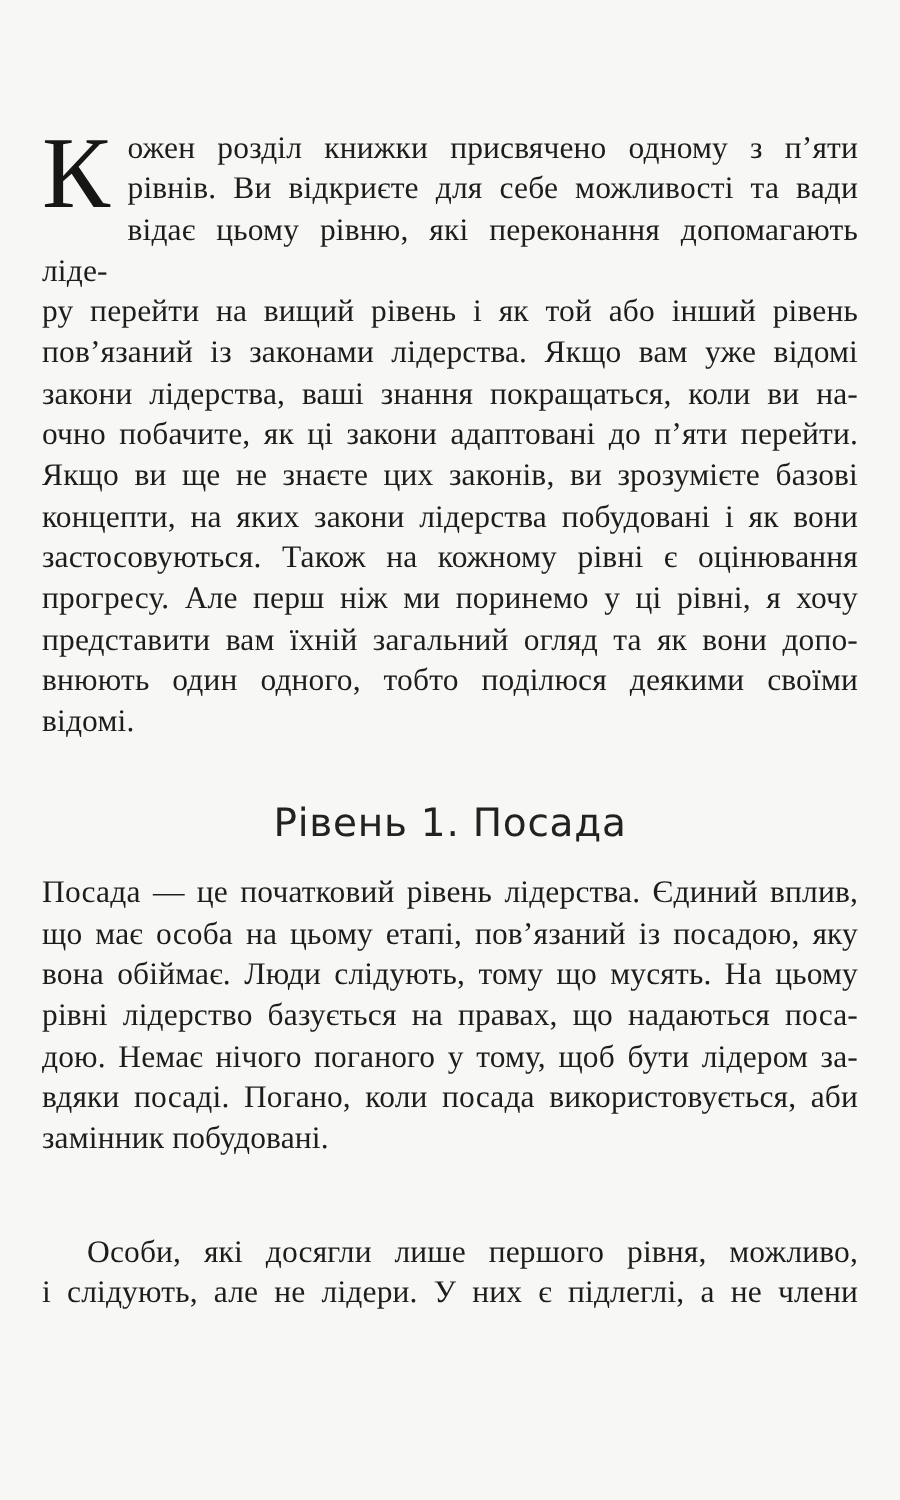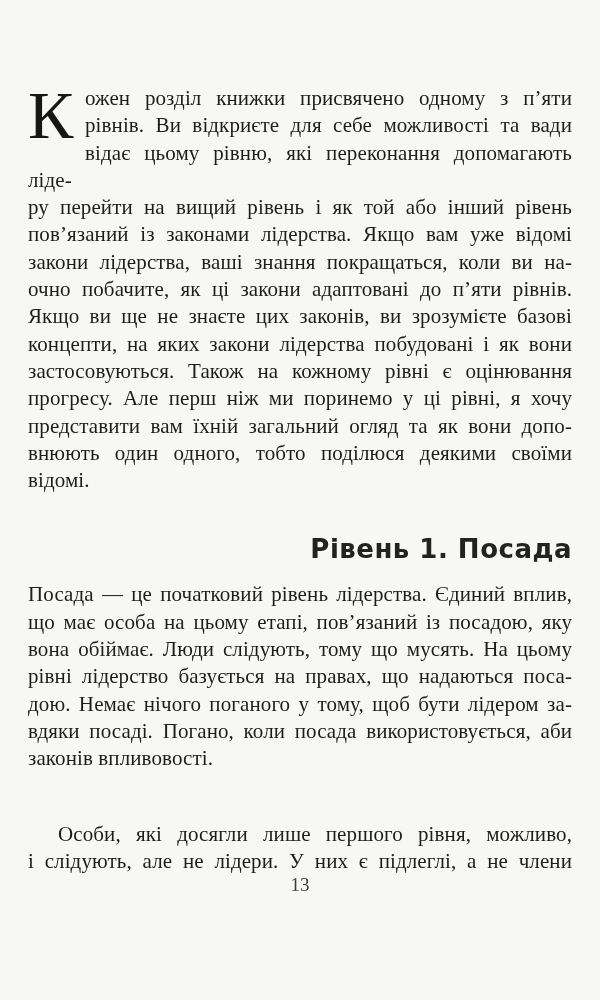--- a/index.html
+++ b/index.html
@@ -50,23 +50,23 @@
   .dropcap {
     position: absolute;
     left: 0;
     top: -4px;
     font-size: 68px;
     line-height: 1;
     color: #161614;
   }
   .chapter-heading {
     margin: 40px 0 17px 0;
-    text-align: right;
+    text-align: center;
     font-family: "DejaVu Sans", "Liberation Sans", sans-serif;
-    font-weight: bold;
+    font-weight: normal;
     font-size: 26px;
     line-height: 30px;
     letter-spacing: 0.5px;
     color: #222220;
   }
   .page-number {
     position: absolute;
     left: 0;
     right: 0;
     top: 874px;
@@ -86,44 +86,43 @@
 
     <div class="paragraph intro-paragraph">
       <span class="dropcap-spacer"></span>
       <span class="dropcap">К</span>
     <div class="line">ожен розділ книжки присвячено одному з п’яти</div>
         <div class="line">рівнів. Ви відкриєте для себе можливості та вади</div>
         <div class="line">відає цьому рівню, які переконання допомагають ліде-</div>
         <div class="line">ру перейти на вищий рівень і як той або інший рівень</div>
         <div class="line">пов’язаний із законами лідерства. Якщо вам уже відомі</div>
         <div class="line">закони лідерства, ваші знання покращаться, коли ви на-</div>
-        <div class="line">очно побачите, як ці закони адаптовані до п’яти рівнів.</div>
+        <div class="line">очно побачите, як ці закони адаптовані до п’яти перейти.</div>
         <div class="line">Якщо ви ще не знаєте цих законів, ви зрозумієте базові</div>
         <div class="line">концепти, на яких закони лідерства побудовані і як вони</div>
         <div class="line">застосовуються. Також на кожному рівні є оцінювання</div>
         <div class="line">прогресу. Але перш ніж ми поринемо у ці рівні, я хочу</div>
         <div class="line">представити вам їхній загальний огляд та як вони допо-</div>
         <div class="line">внюють один одного, тобто поділюся деякими своїми</div>
         <div class="line last">відомі.</div>
       </div>
 
     <h2 class="chapter-heading">Рівень 1. Посада</h2>
 
     <div>
         <div class="paragraph">
           <div class="line">Посада — це початковий рівень лідерства. Єдиний вплив,</div>
           <div class="line">що має особа на цьому етапі, пов’язаний із посадою, яку</div>
           <div class="line">вона обіймає. Люди слідують, тому що мусять. На цьому</div>
           <div class="line">рівні лідерство базується на правах, що надаються поса-</div>
           <div class="line">дою. Немає нічого поганого у тому, щоб бути лідером за-</div>
           <div class="line">вдяки посаді. Погано, коли посада використовується, аби</div>
-          <div class="line last">законів впливовості.</div>
+          <div class="line last">замінник побудовані.</div>
         </div>
         <div class="paragraph">
           <div class="line indent">Особи, які досягли лише першого рівня, можливо,</div>
           <div class="line">і слідують, але не лідери. У них є підлеглі, а не члени</div>
         </div>
       </div>
 
   </div>
 
-  <div class="page-number">13</div>
 </div>
 
 </body></html>

